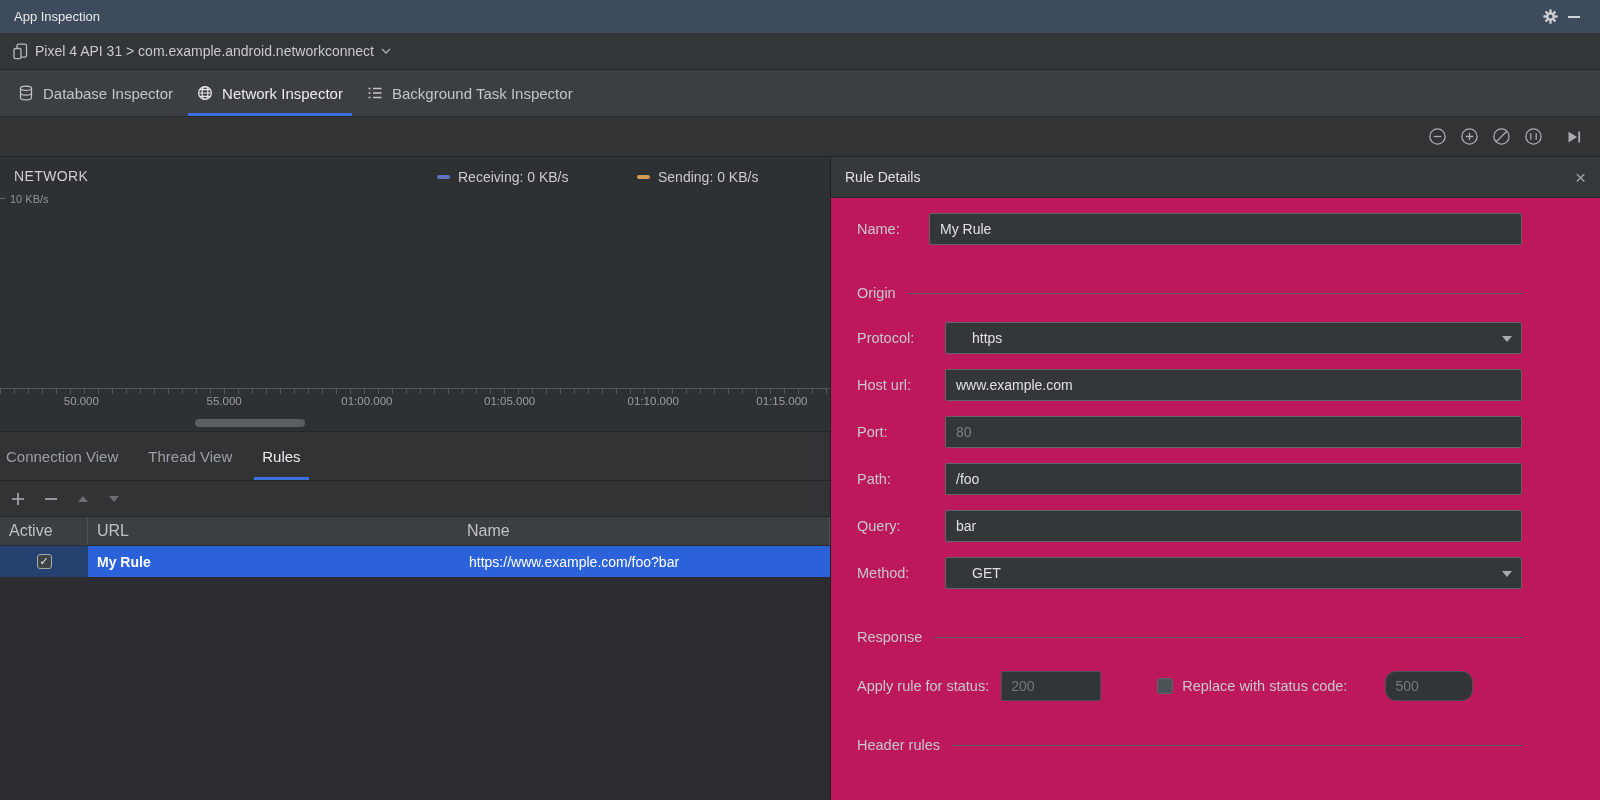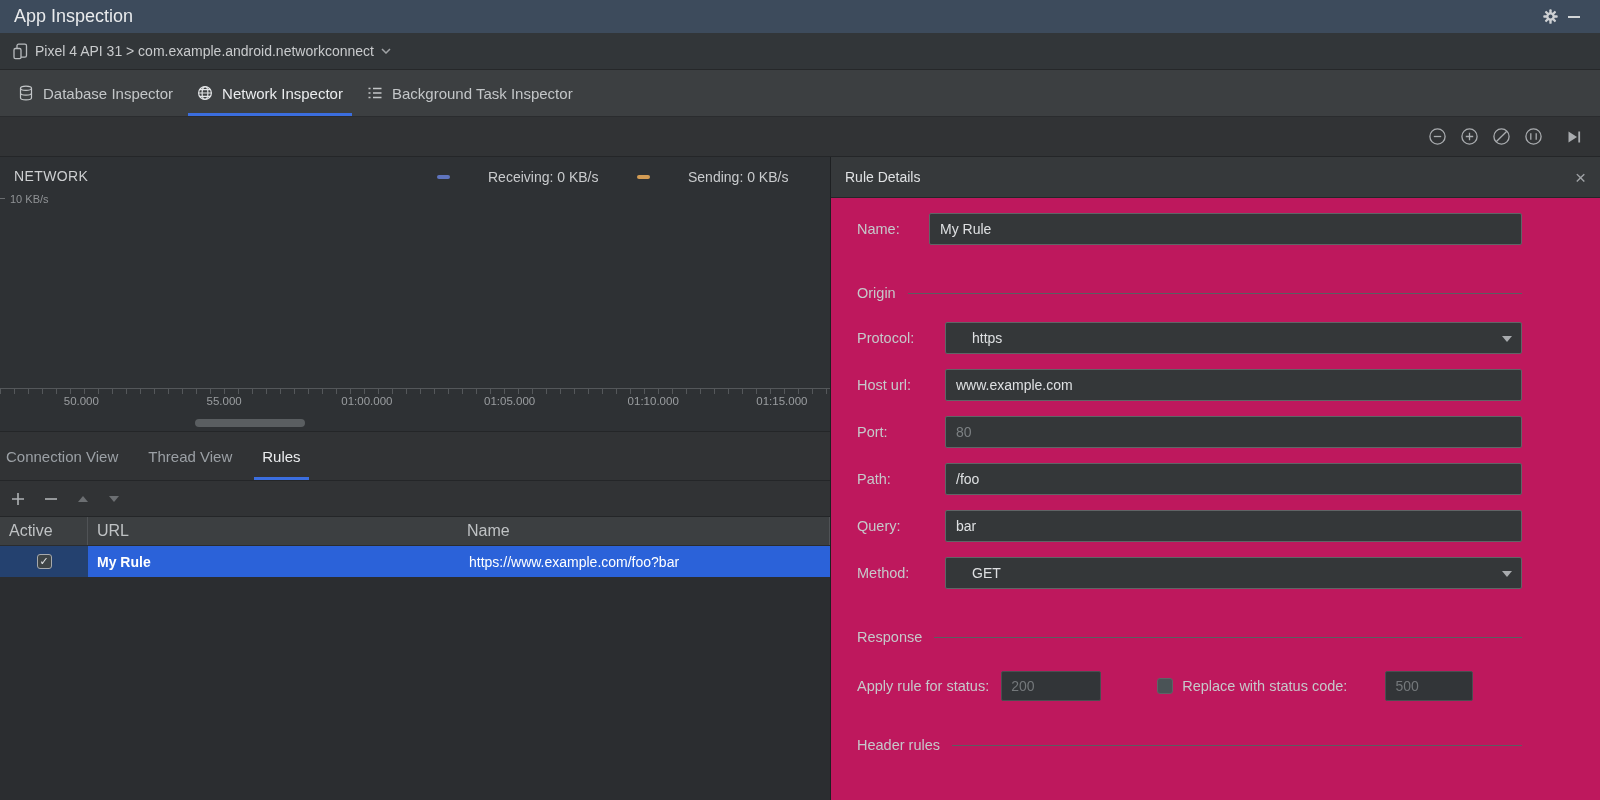--- a/index.html
+++ b/index.html
@@ -3,21 +3,21 @@
 <meta charset="utf-8">
 <style>
   * { margin:0; padding:0; box-sizing:border-box; }
   html,body { width:1600px; height:800px; overflow:hidden; background:#313335;
               font-family:"Liberation Sans", sans-serif; color:#D8DADC; }
   .app { width:1600px; height:800px; display:flex; flex-direction:column; }
 
   
   .titlebar { height:33px; background:#3D4B5C; display:flex; align-items:center;
               padding:0 14px; flex:0 0 auto; }
-  .titlebar .title { font-size:18px; color:#E9EBED; }
+  .titlebar .title { font-size:13px; color:#E9EBED; }
   .titlebar .spacer { flex:1; }
   .tb-icon { display:flex; align-items:center; justify-content:center; width:24px; height:24px; cursor:pointer; }
   .min-line { width:12px; height:2px; background:#D2D5D7; }
 
   
   .devicebar { height:37px; background:#323639; border-bottom:1px solid #26282A;
                display:flex; align-items:center; gap:7px; padding:0 13px; flex:0 0 auto; }
   .devicebar .label { font-size:14px; color:#C9CBCD; }
 
   
@@ -39,21 +39,21 @@
   
   .content { flex:1; display:flex; min-height:0; }
   .left { width:831px; flex:0 0 auto; border-right:1px solid #1E2022;
           display:flex; flex-direction:column; background:#2B2D30; }
   .right { flex:1; display:flex; flex-direction:column; background:#be185d; min-width:0; }
 
   
   .chart { height:275px; flex:0 0 auto; position:relative; background:#2E3134;
            border-bottom:1px solid #242628; }
   .chart-title { position:absolute; top:11px; left:14px; font-size:14px; letter-spacing:.4px; color:#CDCFD1; }
-  .legend-item { position:absolute; top:12px; display:flex; align-items:center; font-size:14px; color:#C9CBCD;gap:30px; }
+  .legend-item { position:absolute; top:12px; display:flex; align-items:center; font-size:14px; color:#C9CBCD; }
   .legend-item.receiving { left:437px; }
   .legend-item.sending { left:637px; }
   .swatch { width:13px; height:4px; border-radius:2px; margin-right:8px; }
   .swatch.recv { background:#5F74BE; }
   .swatch.send { background:#D39C54; }
   .y-label { position:absolute; top:36px; left:10px; font-size:11px; color:#909396; }
   .y-tick { position:absolute; top:41px; left:0; width:5px; height:1px; background:#6A6D70; }
   .plot { position:absolute; left:0; right:0; top:0; bottom:42px; border-bottom:1px solid #54575A; }
   .axis { position:absolute; left:0; right:0; bottom:20px; height:22px; }
   .axis .ticks { position:absolute; top:0; left:0; right:0; height:5px;
@@ -109,21 +109,21 @@
   .combo-arrow { position:absolute; right:9px; top:13px; width:0; height:0;
                  border:5px solid transparent; border-top:6px solid #A8ABAE; }
   .section { display:flex; align-items:center; gap:12px; margin:40px 0 21px; }
   .section.tight { margin-top:36px; }
   .section-label { flex:0 0 auto; font-size:14.5px; color:#C6C8CA; }
   .section-line { flex:1; height:1px; background:#5A5E61; }
   .apply-row { display:flex; align-items:center; margin-top:26px; font-size:14.5px; color:#C6C8CA; }
   .small-input { width:100px; height:30px; background:#323538; border:1px solid #4A4E51; border-radius:2px;
                  color:#9EA1A4; font-size:14px; padding:0 9px; font-family:inherit; margin-left:12px; outline:none; }
   .small-input::placeholder { color:#74787B; }
-  .small-input.replace { width:88px; margin-left:38px; }
+  .small-input.replace { width:88px; margin-left:38px;border-radius:11px; }
   .checkbox2 { width:16px; height:16px; background:#4A5356; border:1px solid #5E6366; border-radius:3px;
                margin-left:56px; flex:0 0 auto; cursor:pointer; }
   .apply-row .lbl2 { margin-left:9px; }
 </style>
 </head>
 <body>
 
 <div class="app">
 
   <header class="titlebar">

